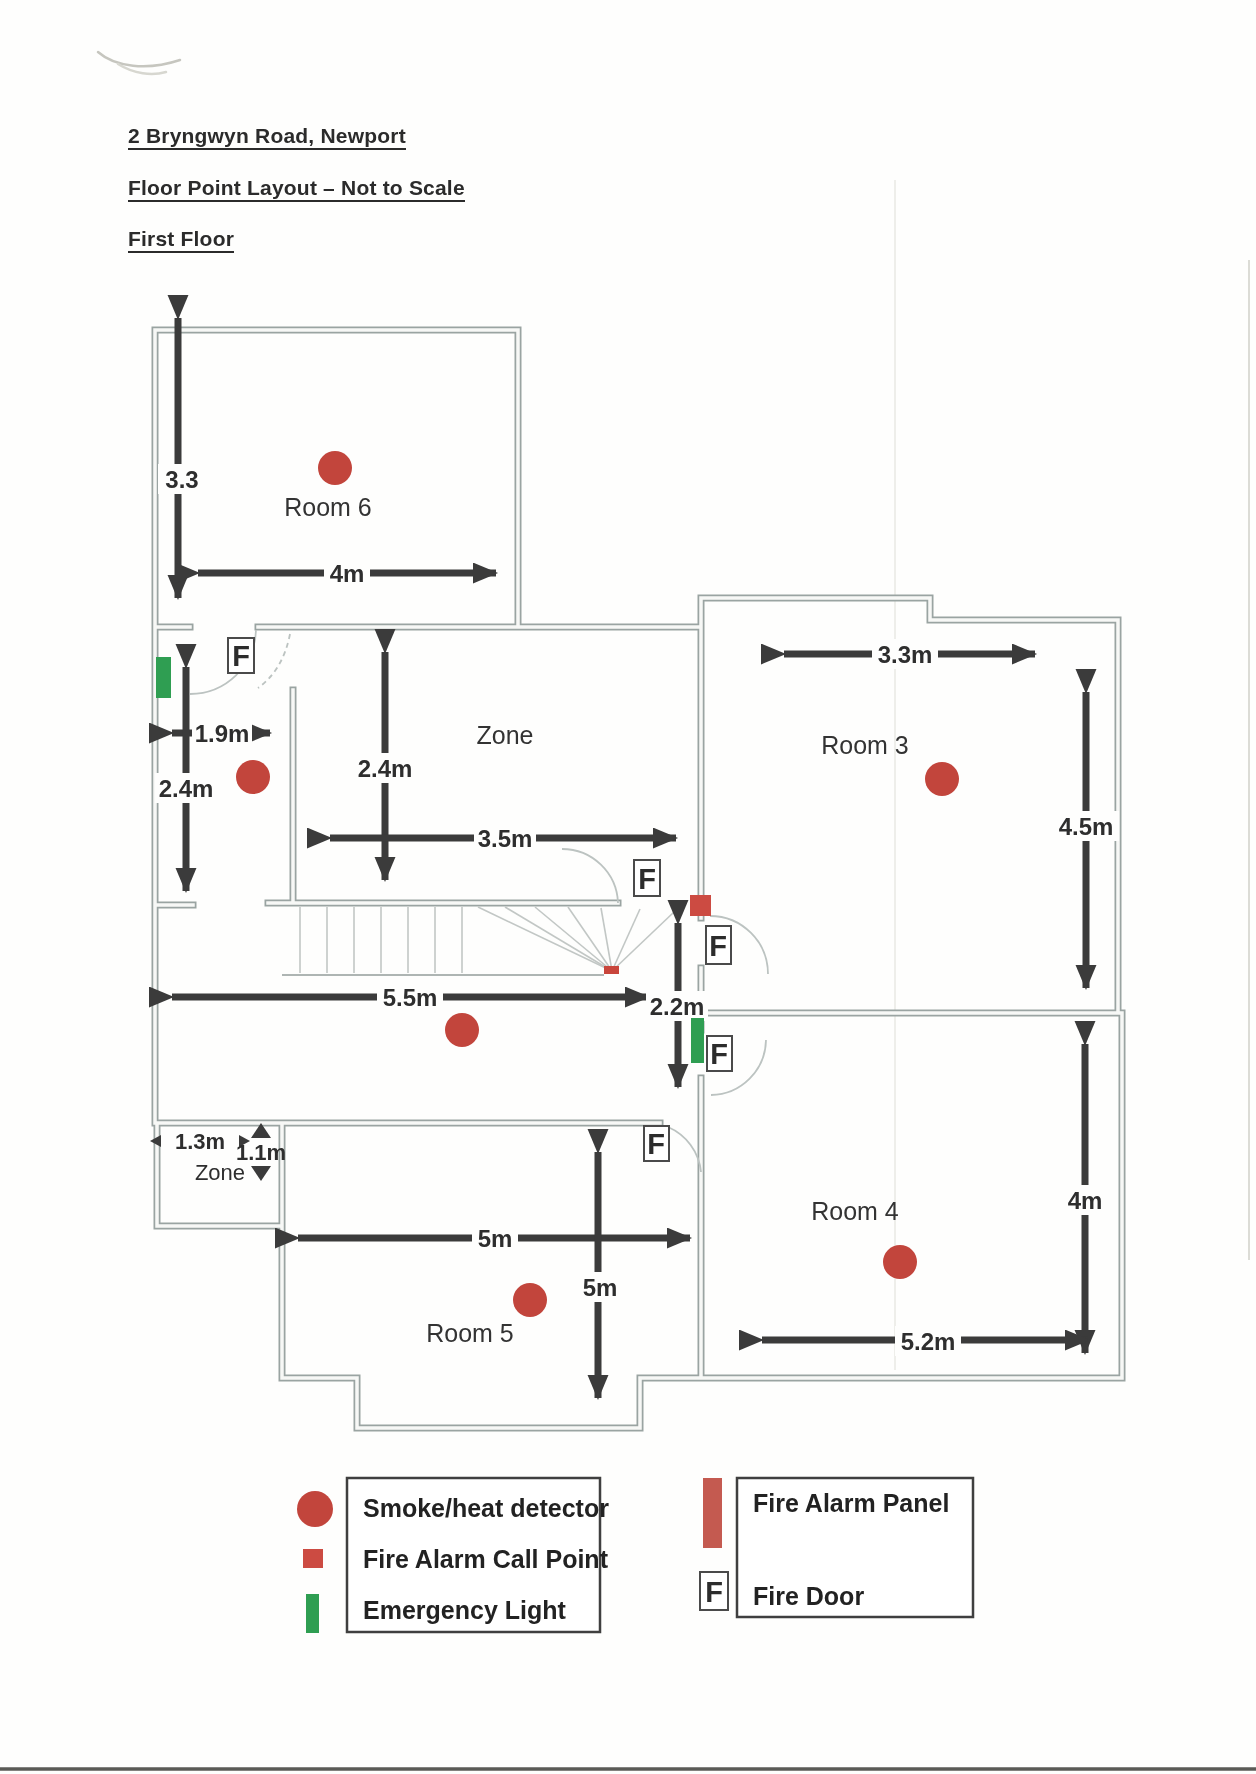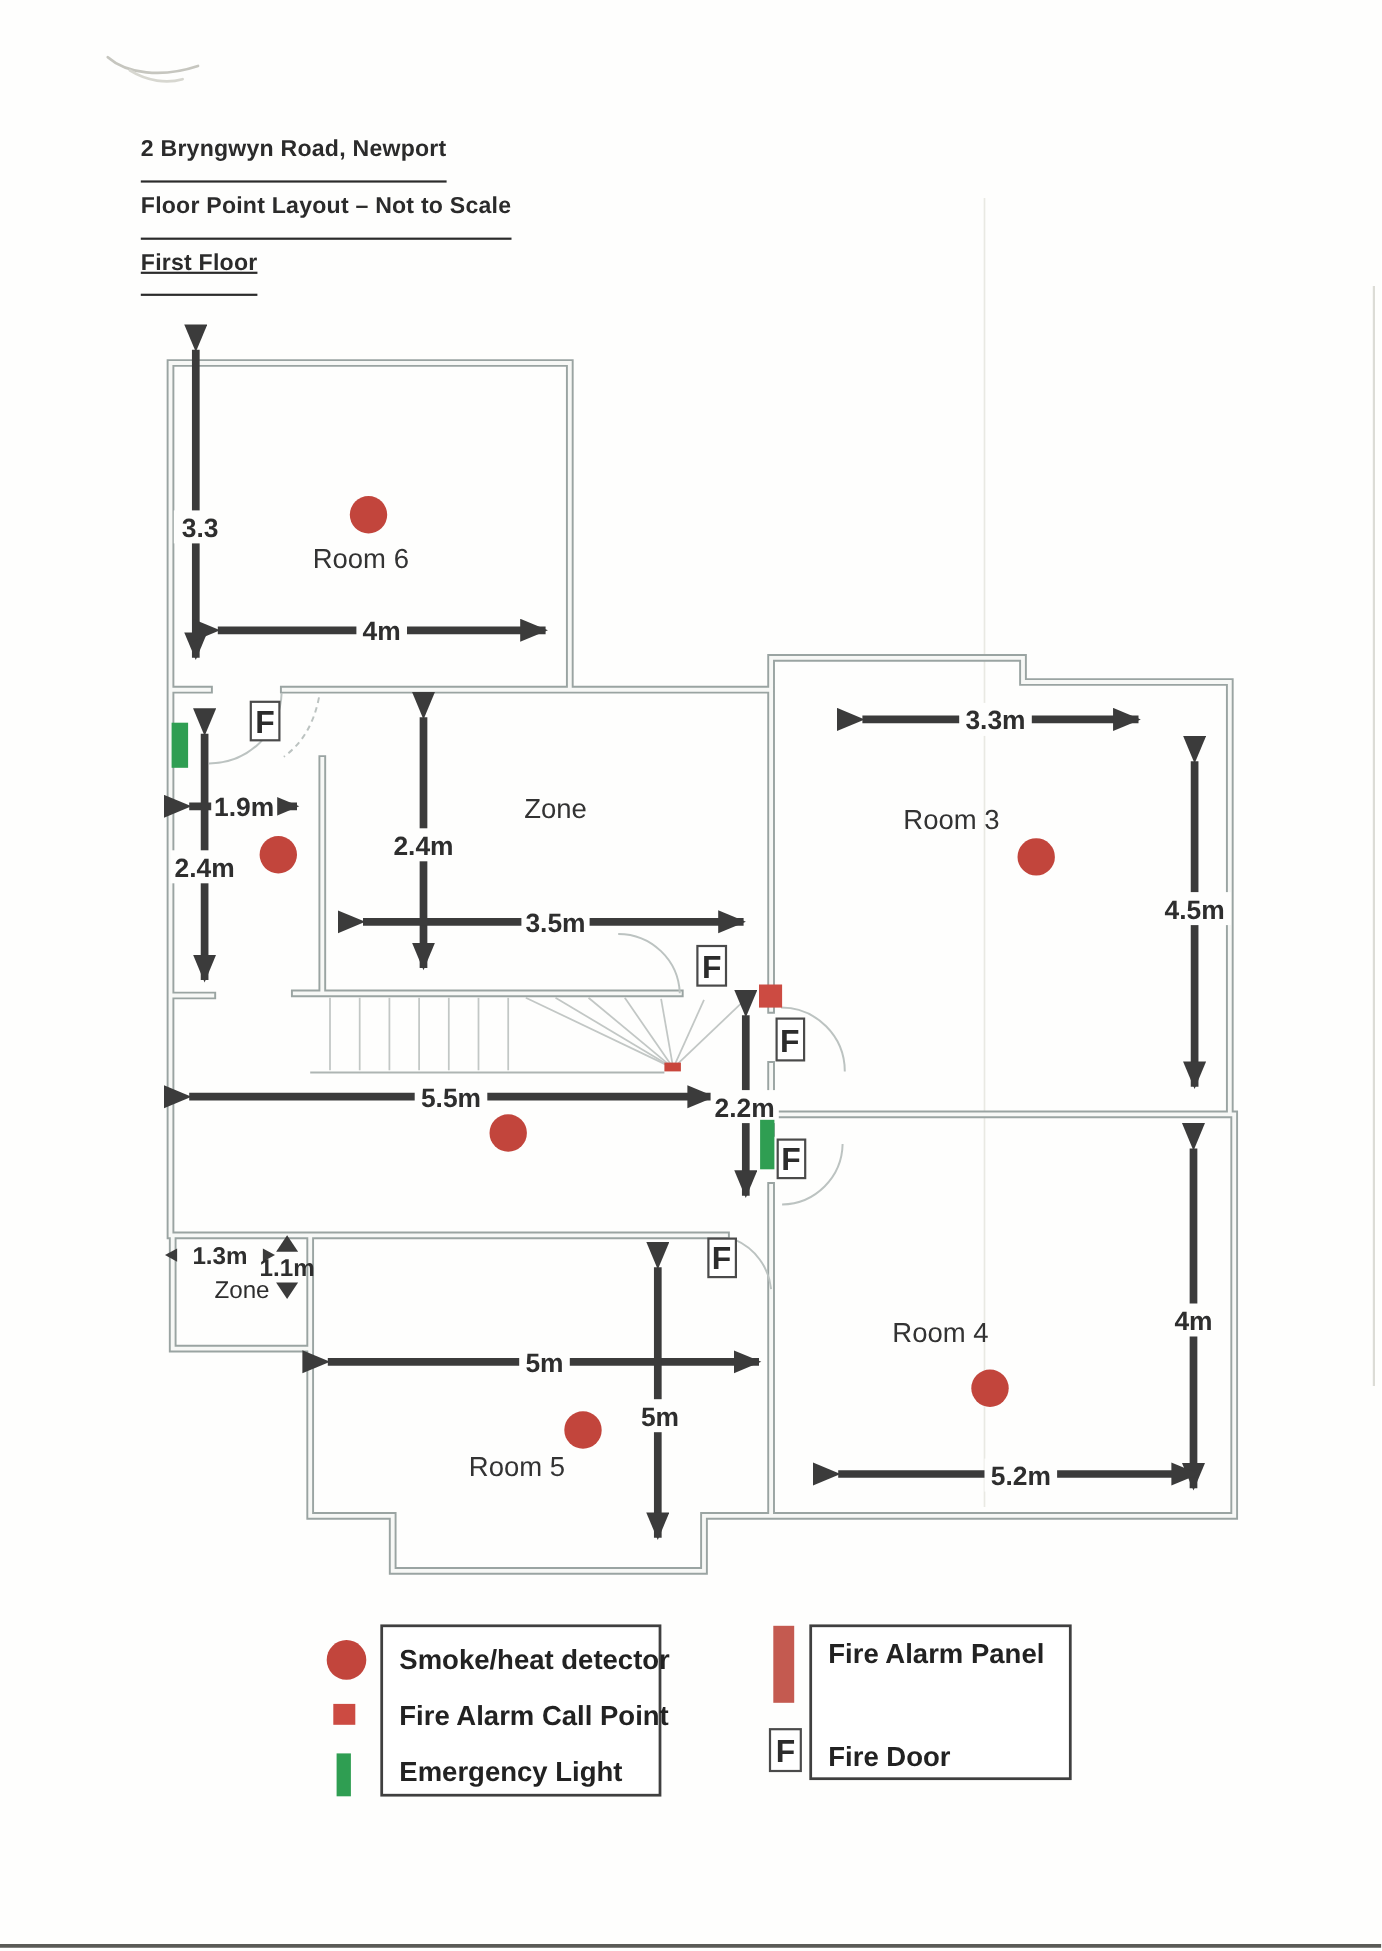--- a/index.html
+++ b/index.html
@@ -1,19 +1,19 @@
 <!DOCTYPE html>
 <html><head>
 <meta charset="utf-8">
 <style>
   html,body{margin:0;padding:0;background:#ffffff;}
   .page{position:relative;width:1256px;height:1774px;background:#fefefdff;overflow:hidden;
         font-family:"Liberation Sans",sans-serif;}
   .hdr{position:absolute;left:128px;color:#2b2b2b;font-size:21px;font-weight:bold;letter-spacing:.2px;}
-  .hdr span{border-bottom:2.5px solid #2b2b2b;padding-bottom:17px;text-align:right;}
+  .hdr span{border-bottom:2.5px solid #2b2b2b;padding-bottom:1px;text-align:right;}
   svg{position:absolute;left:0;top:0;}
   .wall-outer{stroke:#9aa4a2;stroke-width:7;fill:none;stroke-linecap:square;}
   .wall-inner{stroke:#f7f8f6;stroke-width:3.5;fill:none;stroke-linecap:square;}
   .arrow{stroke:#3b3b3b;stroke-width:7;fill:none;}
   .chip{fill:#fefefd;}
   .dim{font:600 24px "Liberation Sans",sans-serif;fill:#2e2e2e;text-anchor:middle;}
   .dim-small{font:600 22px "Liberation Sans",sans-serif;fill:#2e2e2e;text-anchor:middle;}
   .room{font:400 25px "Liberation Sans",sans-serif;fill:#333;text-anchor:middle;}
   .fbox{fill:#ffffff;stroke:#4a4a4a;stroke-width:2;}
   .ftxt{font:700 29px "Liberation Sans",sans-serif;fill:#2c2c2c;text-anchor:middle;}
@@ -24,21 +24,21 @@
   .doorarc{stroke:#bcc3c1;stroke-width:1.8;fill:none;}
   .artifact{stroke:#c6c6bf;stroke-width:2.5;fill:none;stroke-linecap:round;}
 </style>
 </head>
 <body>
 
 <div class="page">
 
   <div class="hdr" style="top:124px;"><span>2 Bryngwyn Road, Newport</span></div>
   <div class="hdr" style="top:176px;"><span>Floor Point Layout – Not to Scale</span></div>
-  <div class="hdr" style="top:227px;text-decoration:underline;"><span>First Floor</span></div>
+  <div class="hdr" style="top:227px;"><span>First Floor</span></div>
 
   <svg width="1256" height="1774" viewBox="0 0 1256 1774">
     <defs>
       <marker id="ah" markerWidth="5" markerHeight="4" refX="3.3" refY="1.5" orient="auto" markerUnits="strokeWidth">
         <path d="M0,0 L3.6,1.5 L0,3 Z" fill="#3b3b3b"></path>
       </marker>
     </defs>
 
     <path class="artifact" d="M98,52 C115,67 147,71 180,60"></path>
     <path class="artifact" d="M118,64 C134,74 152,76 166,72" style="stroke:#d7d7d0;"></path>

